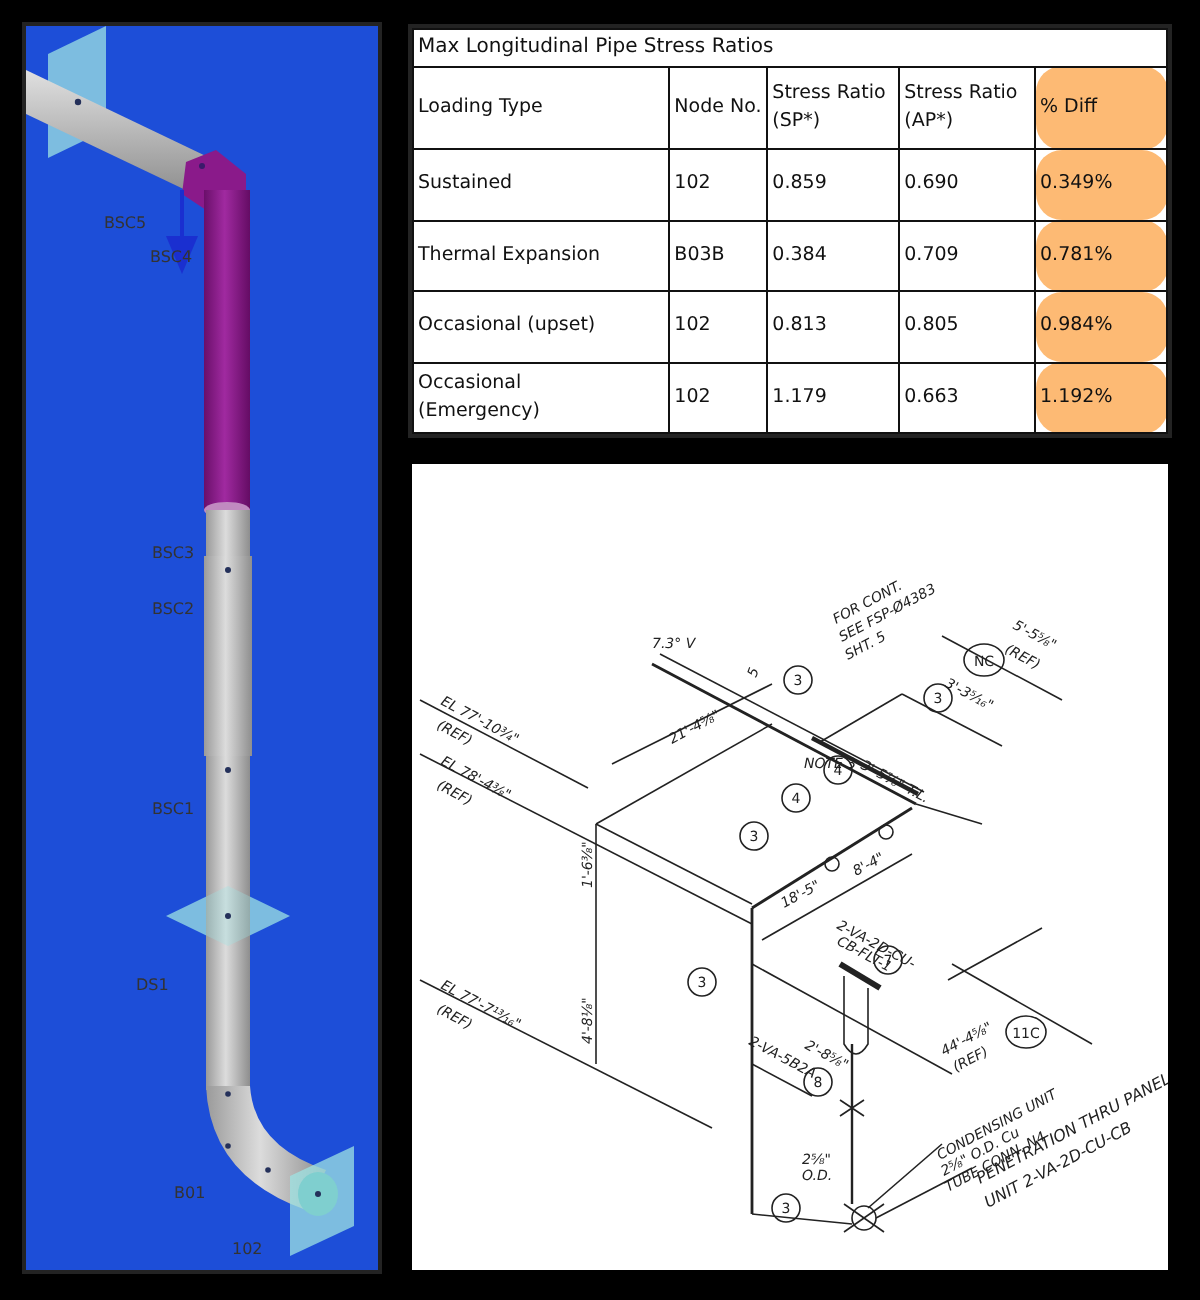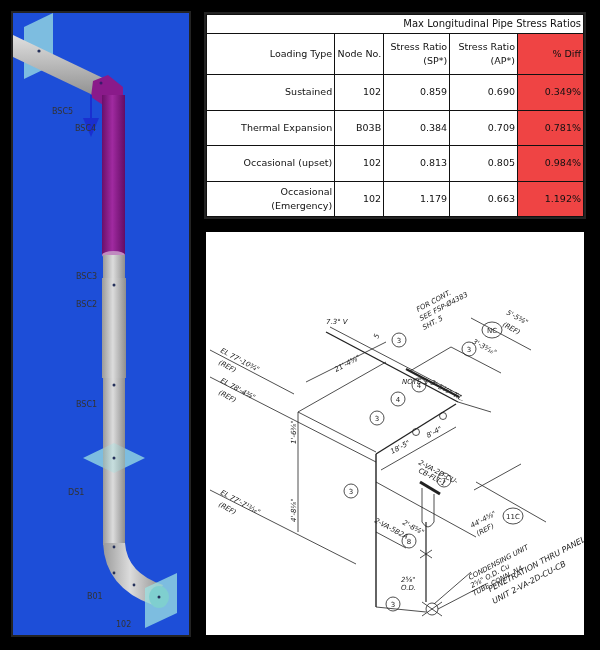--- a/index.html
+++ b/index.html
@@ -3,23 +3,23 @@
 <meta charset="utf-8">
 <style>
   html, body { margin:0; padding:0; }
   body { width:600px; height:650px; background:#000; position:relative; overflow:hidden; font-family:"Liberation Sans", sans-serif; }
   .panel { position:absolute; box-sizing:border-box; background:#1d4ed8; }
   #left-panel { left:11px; top:11px; width:180px; height:626px; border:2px solid #232323; }
   #table-wrap { left:204px; top:12px; width:382px; height:207px; border:2px solid #232323; background:#fff; }
   #iso-panel { left:206px; top:232px; width:378px; height:403px; background:#fff; }
 
   table.stress { border-collapse:collapse; width:100%; height:100%; table-layout:fixed; font-family:"DejaVu Sans", sans-serif; font-size:9.5px; color:#111; }
-  table.stress td, table.stress th { border:1px solid #111; text-align:right; vertical-align:middle; padding:0 2px; font-weight:normal; line-height:14px; }
+  table.stress td, table.stress th { border:1px solid #111; text-align:left; vertical-align:middle; padding:0 2px; font-weight:normal; line-height:14px; }
   table.stress th.title { height:15px; font-size:10px; }
-  table.stress .diff { background:#ef4444; }
+  table.stress .diff { background:#fdba74;border-radius:13px; }
   table.stress tr.hdr td { height:34px; }
   svg text { font-family:"DejaVu Sans", sans-serif; }
   .lbl { font-size:8px; fill:#333; }
   .iso { font-size:7px; fill:#222; font-style:italic; }
 </style>
 </head>
 <body>
 
 <div class="panel" id="left-panel">
   <svg width="176" height="622" viewBox="0 0 176 622">

